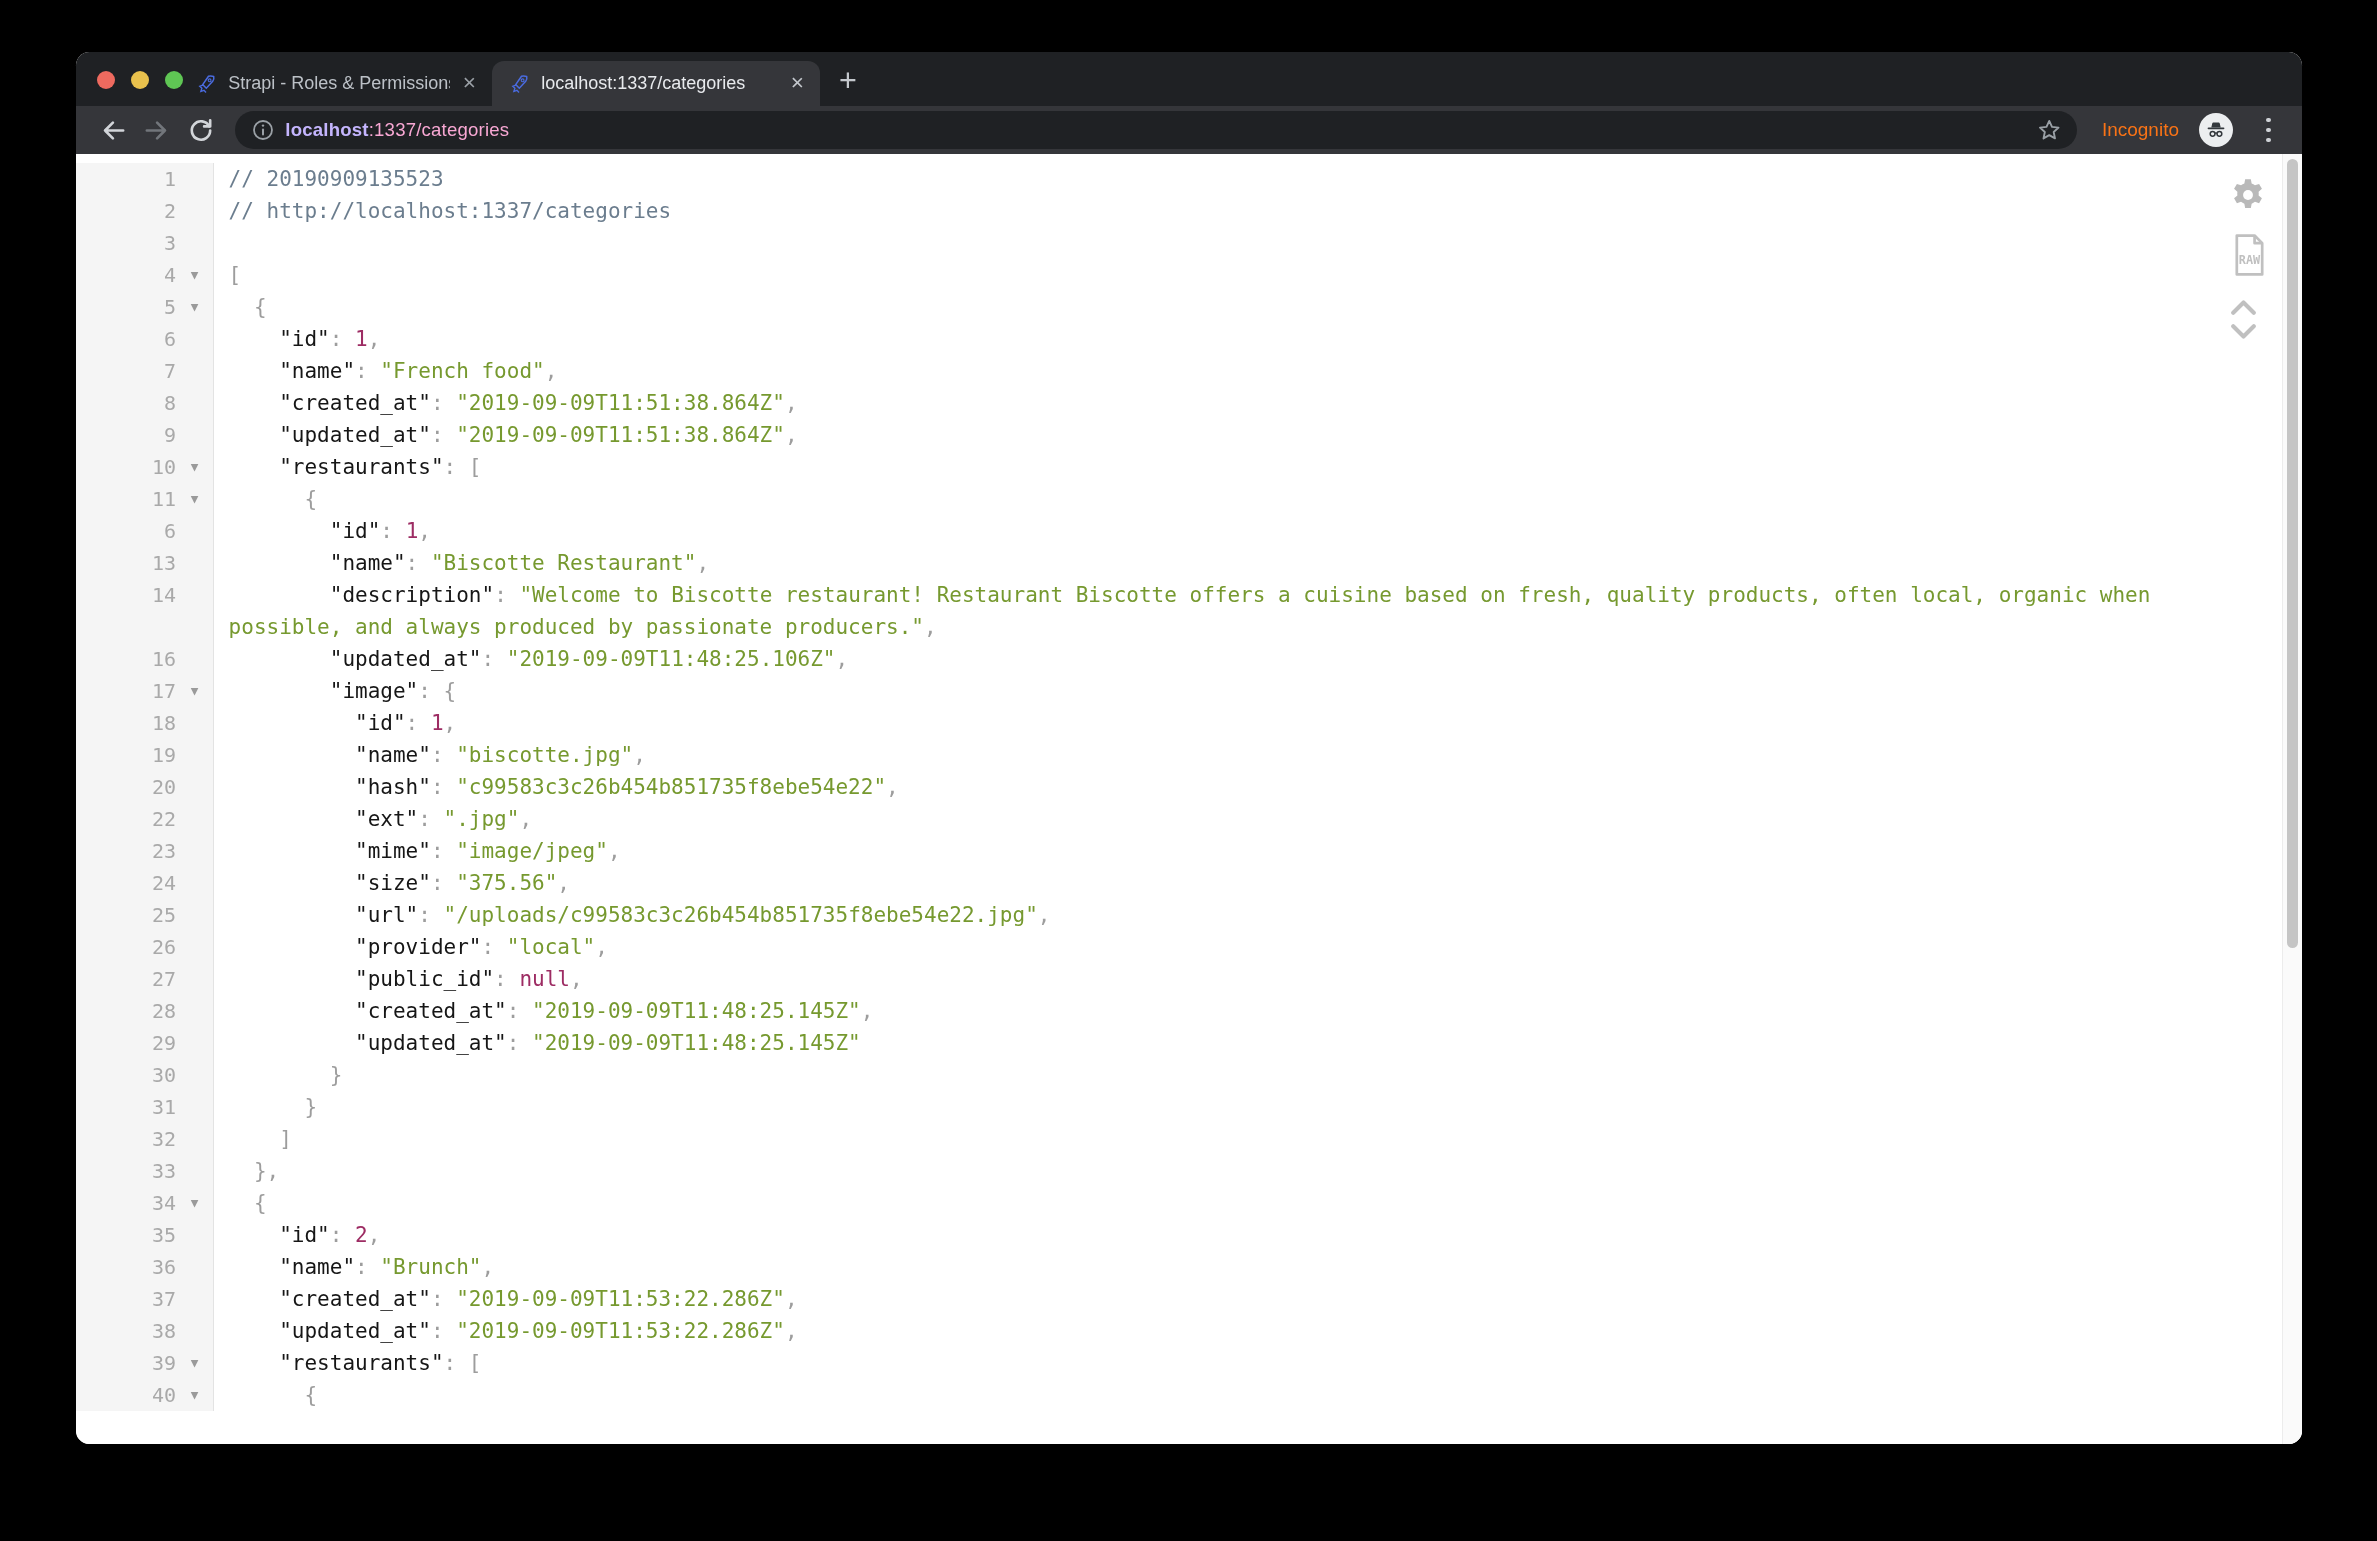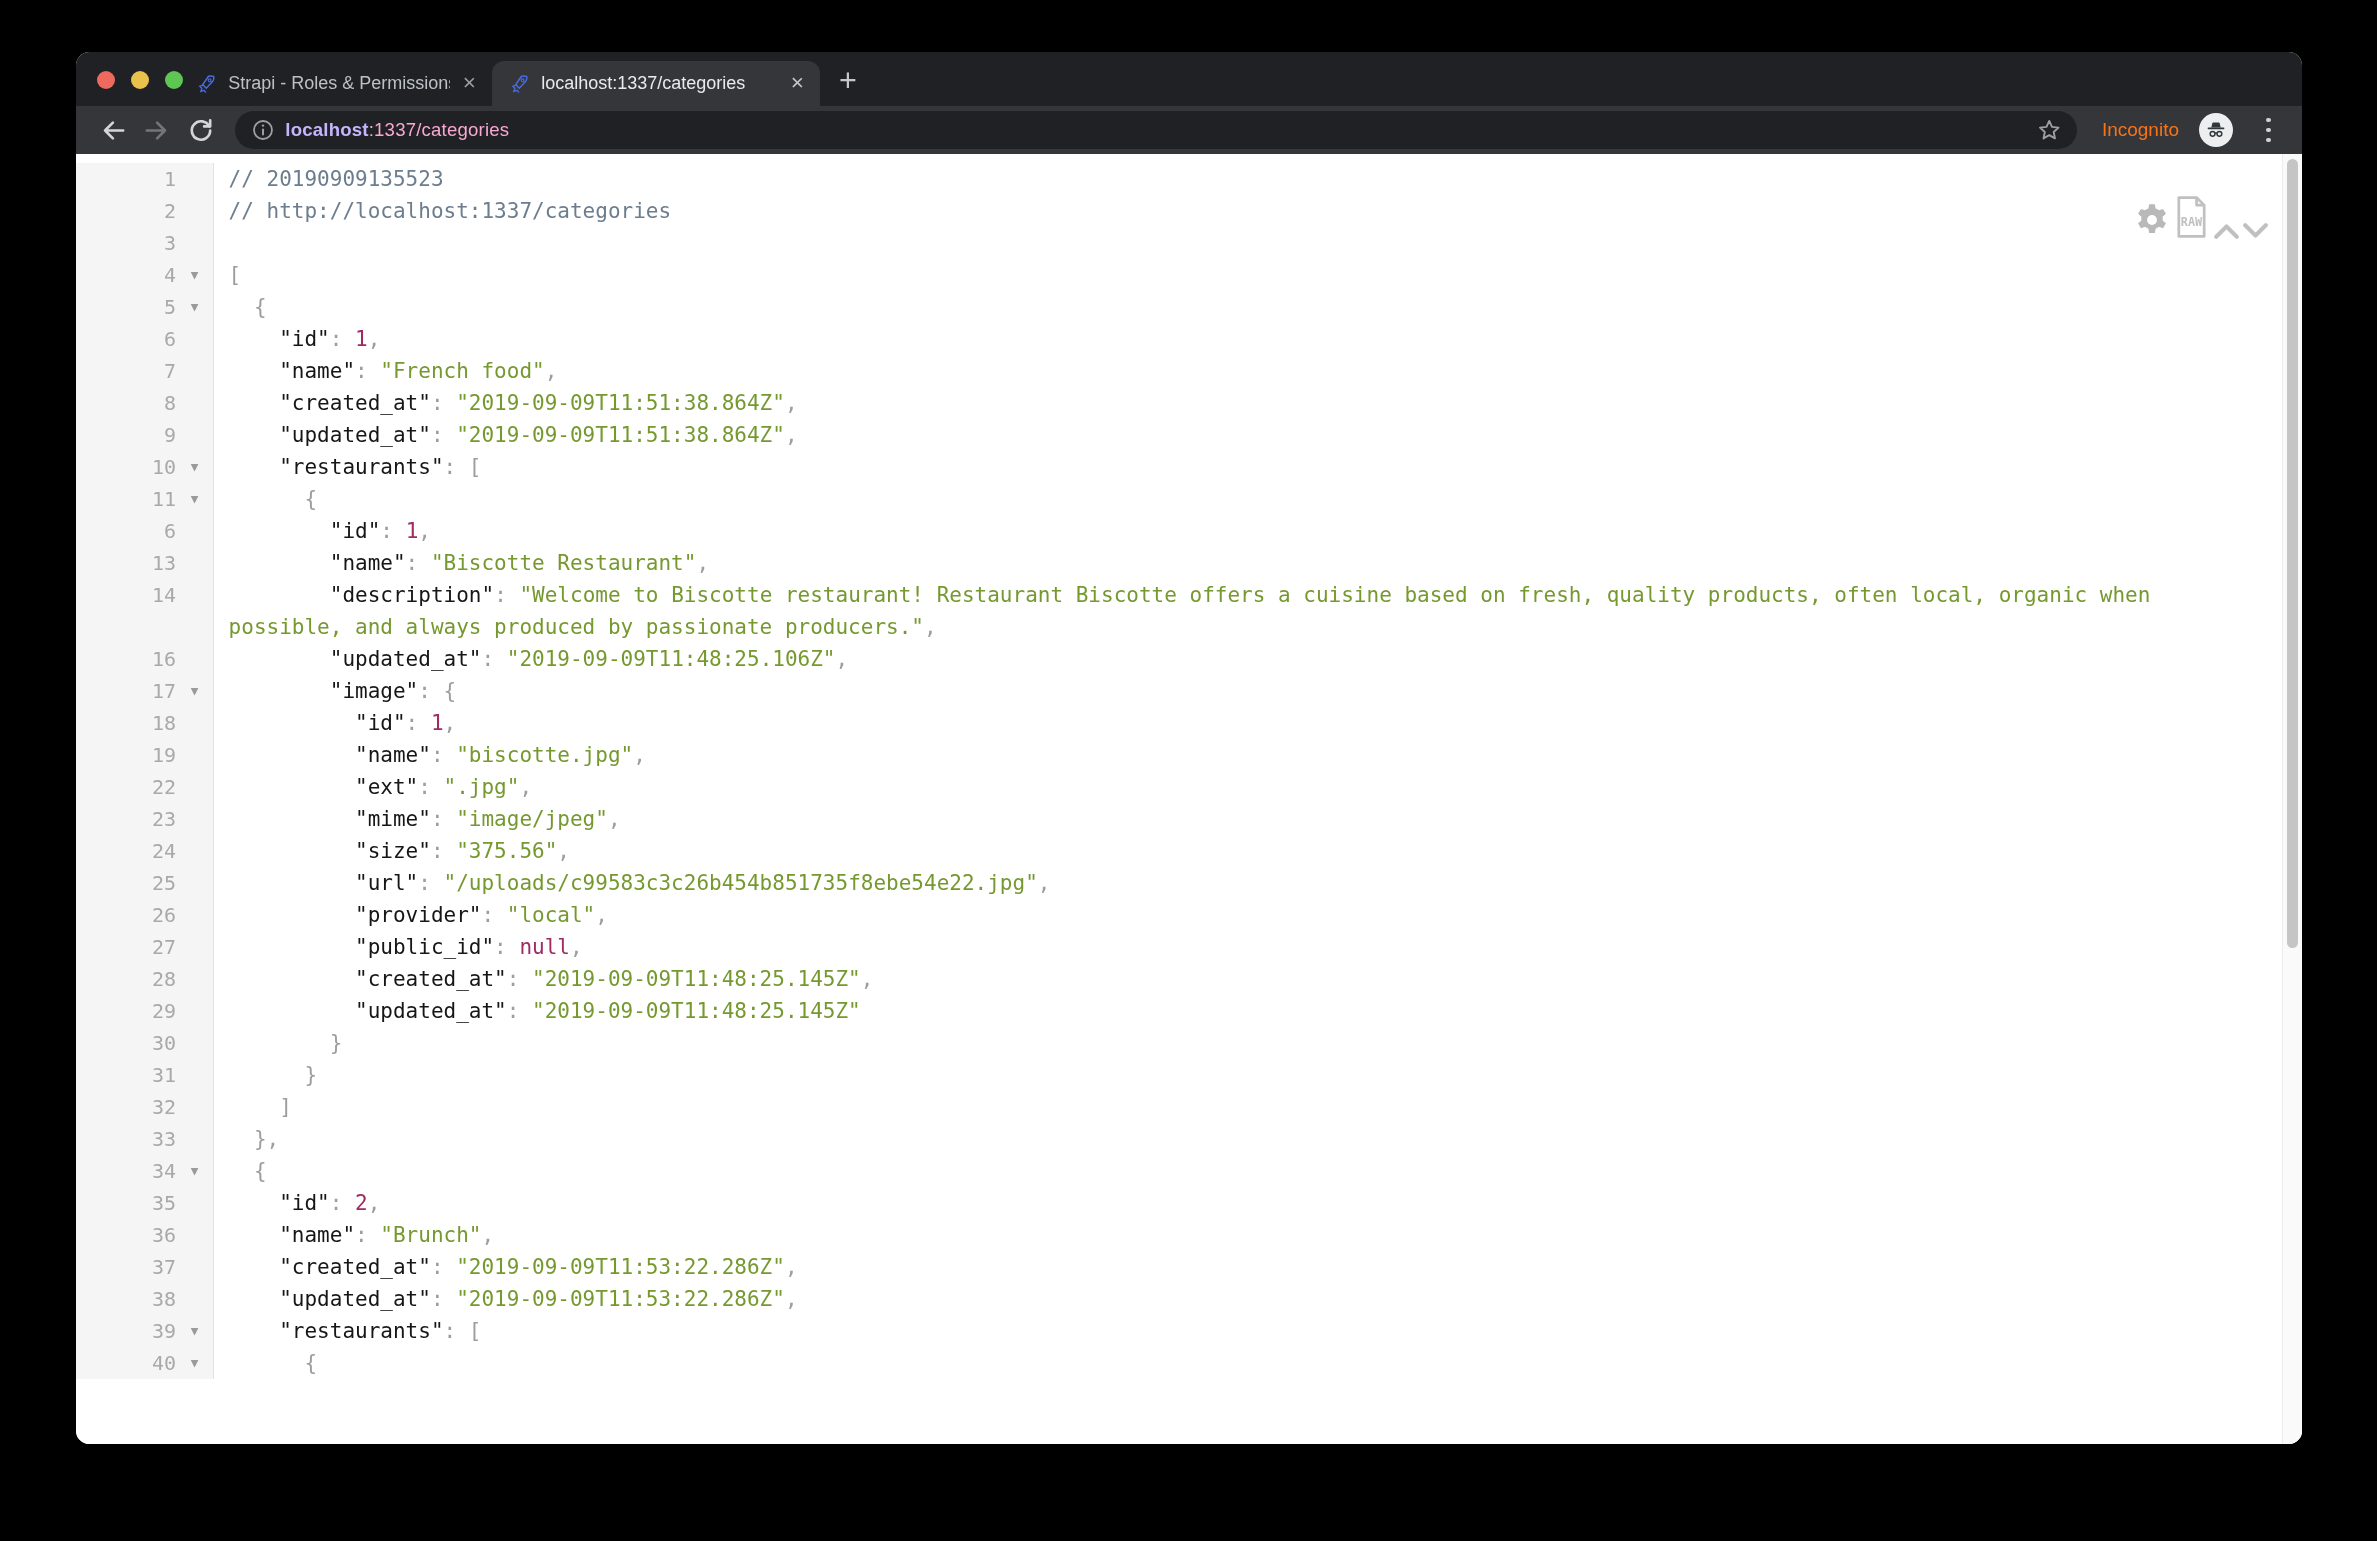--- a/index.html
+++ b/index.html
@@ -54,21 +54,21 @@
   .arr { flex:1; text-align:center; color:#9a9a9a; font-size:12.6px; line-height:32px; }
   .src { padding-left:14.6px; width:2017px; white-space:pre-wrap; word-wrap:break-word;
          color:#161616; line-height:32px; }
   .tok-c { color:var(--sx-comment,#6b7d8e); }
   .tok-k { color:var(--sx-key,#161616); }
   .tok-s { color:var(--sx-string,#76992f); }
   .tok-n { color:var(--sx-number,#9d2c63); }
   .tok-p { color:var(--sx-punct,#9d9d9d); }
 
   
-  .fab { position:absolute; right:32px; top:22px; display:flex; flex-direction:row; align-items:flex-end; }
+  .fab { position:absolute; right:32px; top:22px; display:flex; flex-direction:column; align-items:flex-start; }
   .fab .gear { width:38px; height:38px; }
   .fab .raw { width:41px; height:44px; margin-top:19px; }
   .fab .chev { width:29px; height:16px; }
   .fab .chev.up { margin-top:22px; }
   .fab .chev.down { margin-top:9.3px; }
 
   
   .scrollbar { position:absolute; right:0; top:0; bottom:0; width:20px; background:#fafafa;
                border-left:0.7px solid #ececec; }
   .thumb { position:absolute; top:5.3px; left:4px; width:11.3px; height:789px;
@@ -277,20 +277,27 @@
           </div>
           <div class="row">
             <div class="gutter">
               <span class="ln">19</span>
               <span class="arr"></span>
             </div>
             <div class="src"><span class="tok-k">          "name"</span><span class="tok-p">: </span><span class="tok-s">"biscotte.jpg"</span><span class="tok-p">,</span></div>
           </div>
           <div class="row">
             <div class="gutter">
+              <span class="ln">20</span>
+              <span class="arr"></span>
+            </div>
+            <div class="src"><span class="tok-k">          "hash"</span><span class="tok-p">: </span><span class="tok-s">"c99583c3c26b454b851735f8ebe54e22"</span><span class="tok-p">,</span></div>
+          </div>
+          <div class="row">
+            <div class="gutter">
               <span class="ln">22</span>
               <span class="arr"></span>
             </div>
             <div class="src"><span class="tok-k">          "ext"</span><span class="tok-p">: </span><span class="tok-s">".jpg"</span><span class="tok-p">,</span></div>
           </div>
           <div class="row">
             <div class="gutter">
               <span class="ln">23</span>
               <span class="arr"></span>
             </div>

